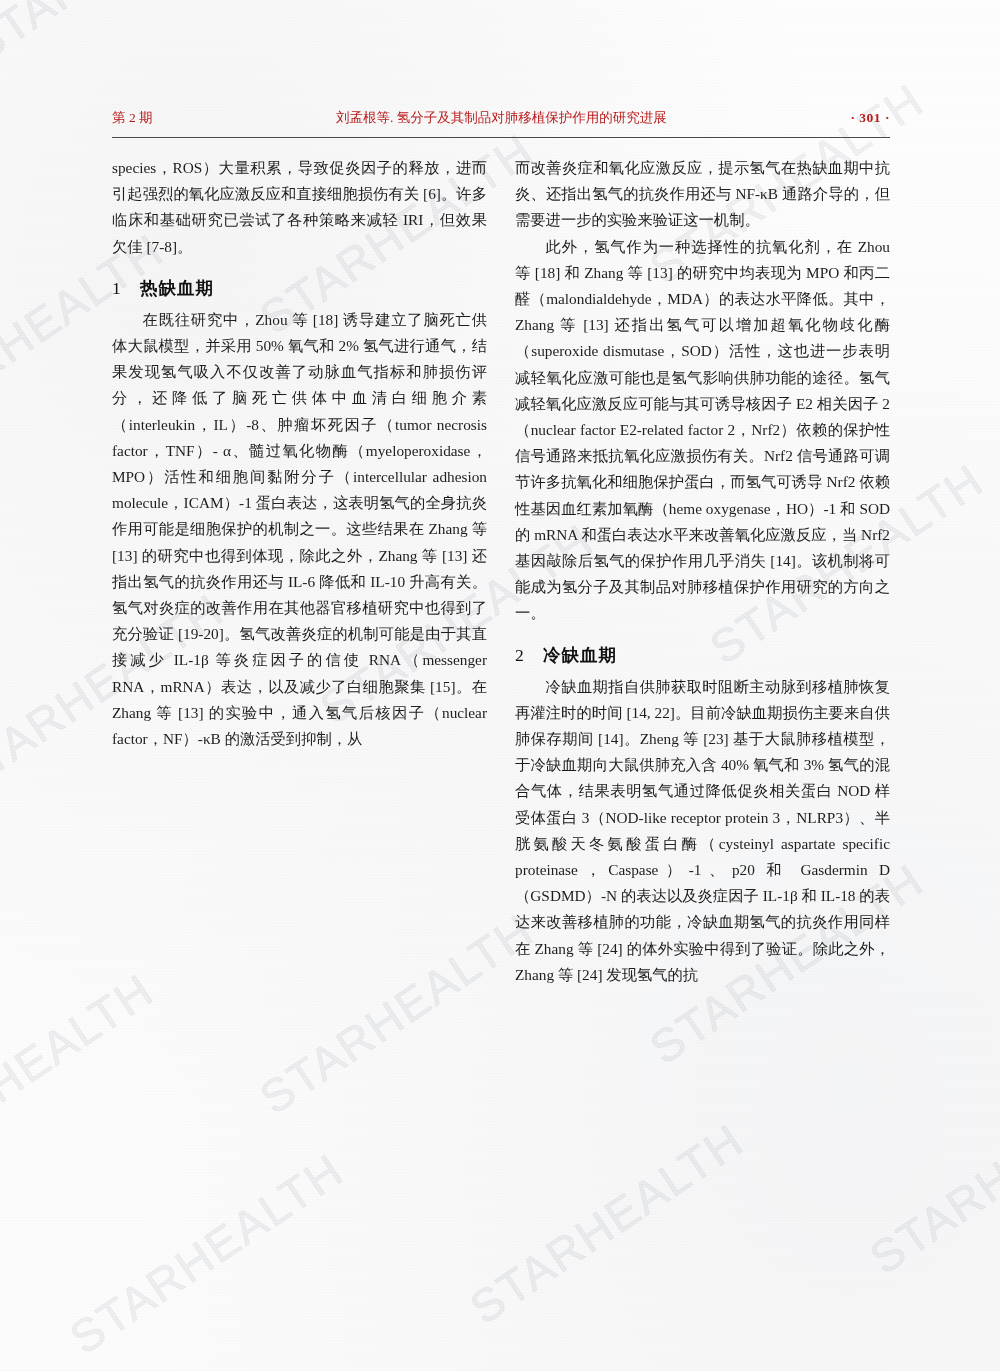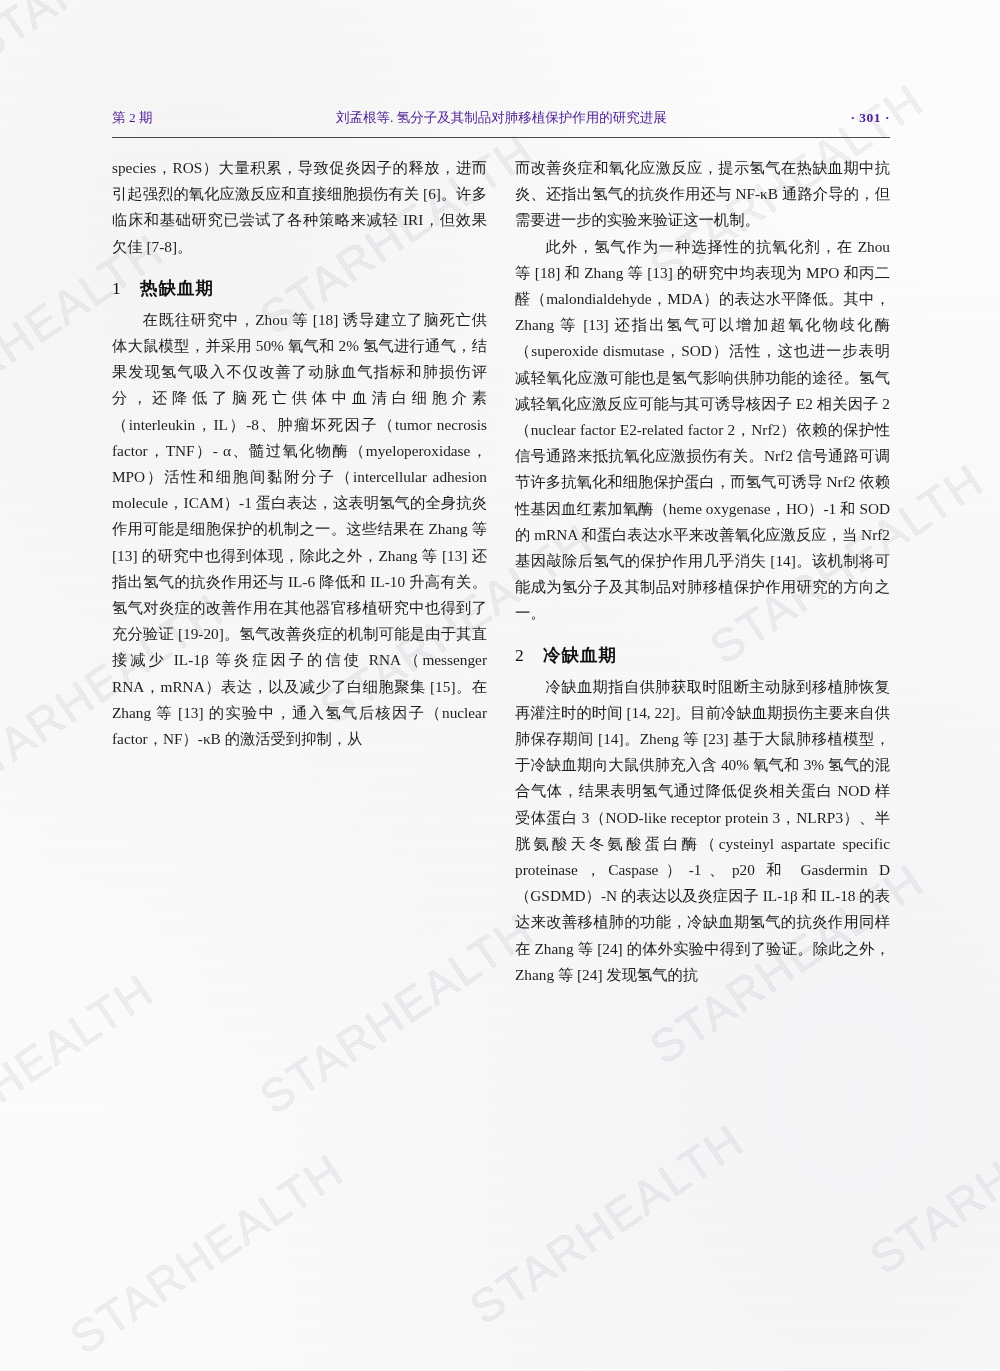--- a/index.html
+++ b/index.html
@@ -64,21 +64,21 @@
     width: 778px;
     height: 34px;
     z-index: 5;
   }
   #header-row {
     display: flex;
     align-items: center;
     justify-content: space-between;
     font-size: 13.5px;
     line-height: 20px;
-    color: #4c1d95;
+    color: #b91c1c;
   }
   #header-issue { flex: 0 0 auto; }
   #header-title {
     flex: 1 1 auto;
     text-align: center;
     padding: 0 8px;
   }
   #header-page { flex: 0 0 auto; letter-spacing: 0.5px; font-weight: bold; }
   #header-rule {
     position: absolute;

